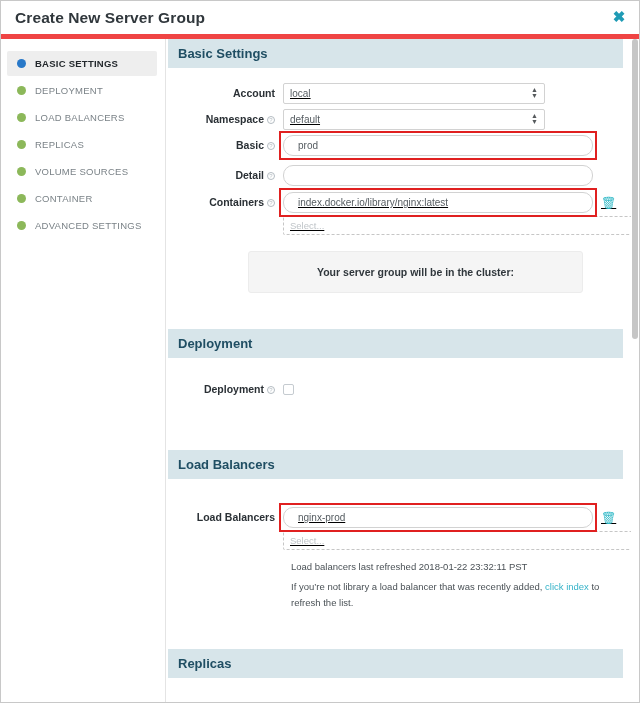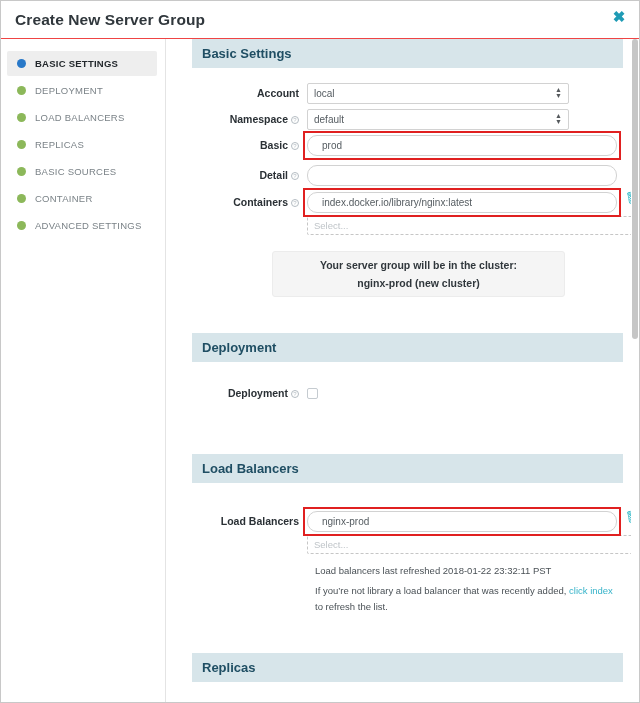--- a/index.html
+++ b/index.html
@@ -17,21 +17,21 @@
     background: #ffffff;
     border: 1px solid #c8c8c8;
     display: flex;
     flex-direction: column;
   }
 
   
   .titlebar {
     height: 38px;
     flex: 0 0 38px;
-    border-bottom: 1px solid #ef4444;
+    border-bottom: 5px solid #ef4444;
     display: flex;
     align-items: center;
     padding: 0 14px;
     position: relative;
     background: #ffffff;
   }
   .titlebar h1 {
     margin: 0;
     font-size: 15.5px;
     font-weight: bold;
@@ -51,21 +51,20 @@
     background: none; border: none;
     padding: 0;
   }
 
   
   .body {
     flex: 1 1 auto;
     display: flex;
     min-height: 0;
     position: relative;
-    gap: 24px;
   }
 
   
   .sidebar {
     width: 165px;
     flex: 0 0 165px;
     padding-top: 12px;
     background: #ffffff;
     border-right: 1px solid #e4e4e4;
   }
@@ -142,21 +141,21 @@
     border: 1px solid #b4bcc2;
     color: #b4bcc2;
     font-size: 6px;
     line-height: 7px;
     text-align: center;
     font-weight: normal;
     margin-left: 3px;
     vertical-align: 1px;
     cursor: help;
   }
-  .fctrl { flex: 1 1 auto; min-width: 0; position: relative; }
+  .fctrl { flex: 1 1 auto; min-width: 0; position: relative; text-decoration: underline; }
 
   .inp {
     width: 262px;
     height: 21px;
     border: 1px solid #d2d2d2;
     border-radius: 10px;
     font-size: 10px;
     color: #555c61;
     padding: 0 14px;
     background: #fff;
@@ -189,21 +188,21 @@
     text-align: center;
   }
 
   
   .hl {
     position: relative;
     display: inline-block;
     outline: 2px solid #e02020;
     outline-offset: 2px;
   }
-  .hl-row { display: flex; align-items: flex-start; }
+  .hl-row { display: flex; align-items: center; }
 
   .select-ph {
     width: 262px;
     height: 19px;
     border: 1px dashed #c6c6c6;
     border-radius: 2px;
     font-size: 9.5px;
     color: #bfc4c8;
     padding: 0 6px;
     line-height: 17px;
@@ -217,25 +216,25 @@
     margin-left: 8px;
     color: #2eb8c6;
     font-size: 12px;
     cursor: pointer;
     line-height: 1;
     flex: 0 0 auto;
   }
 
   .cluster-box {
     margin: 16px 0 4px 80px;
-    width: 293px;
+    width: 335px;
     background: #f5f5f5;
     border: 1px solid #ececec;
     border-radius: 3px;
-    padding: 4px 6px;
+    padding: 11px 6px;
     text-align: center;
   }
   .cluster-box div {
     font-size: 10.5px;
     font-weight: bold;
     color: #30373c;
     line-height: 18px;
   }
 
   .helptext {
@@ -302,21 +301,21 @@
       <div class="nav-item">
         <span class="nav-dot"></span>
         <span class="nav-label">LOAD BALANCERS</span>
       </div>
       <div class="nav-item">
         <span class="nav-dot"></span>
         <span class="nav-label">REPLICAS</span>
       </div>
       <div class="nav-item">
         <span class="nav-dot"></span>
-        <span class="nav-label">BASIC SOURCES</span>
+        <span class="nav-label">VOLUME SOURCES</span>
       </div>
       <div class="nav-item">
         <span class="nav-dot"></span>
         <span class="nav-label">CONTAINER</span>
       </div>
       <div class="nav-item">
         <span class="nav-dot"></span>
         <span class="nav-label">ADVANCED SETTINGS</span>
       </div>
     </div>
@@ -381,21 +380,20 @@
                   <input class="inp full" type="text" value="index.docker.io/library/nginx:latest" style="">
                 </span>
                 <span class="trash">🗑</span>
               </div>
               <div class="select-ph wide">Select...</div>
             </div>
           </div>
 
           <div class="cluster-box">
             <div>Your server group will be in the cluster:</div>
-            <div>nginx-prod (new cluster)</div>
           </div>
         </div>
 
         <div class="sec-gap"></div>
 
         <div class="section-header">Deployment</div>
         <div class="section-body" style="padding:20px 0 24px 0;">
           <div class="frow">
             <div class="flabel">
               <span>Deployment</span><span class="info-i">?</span>

